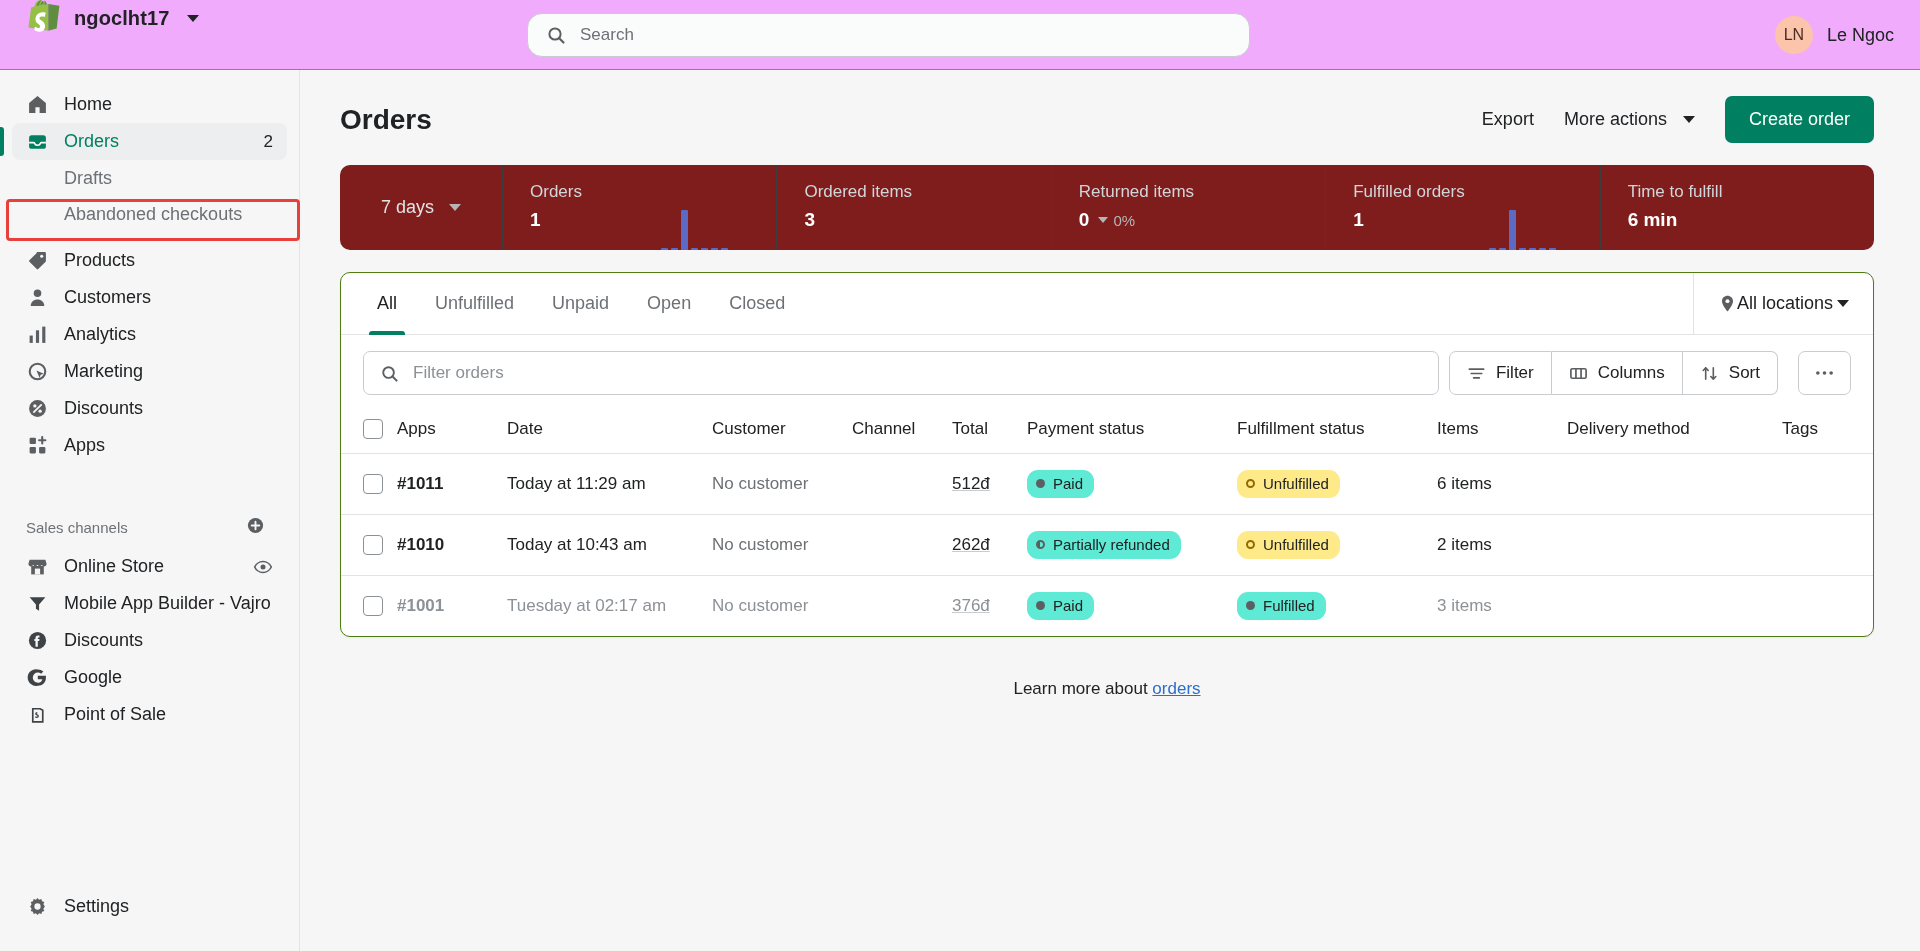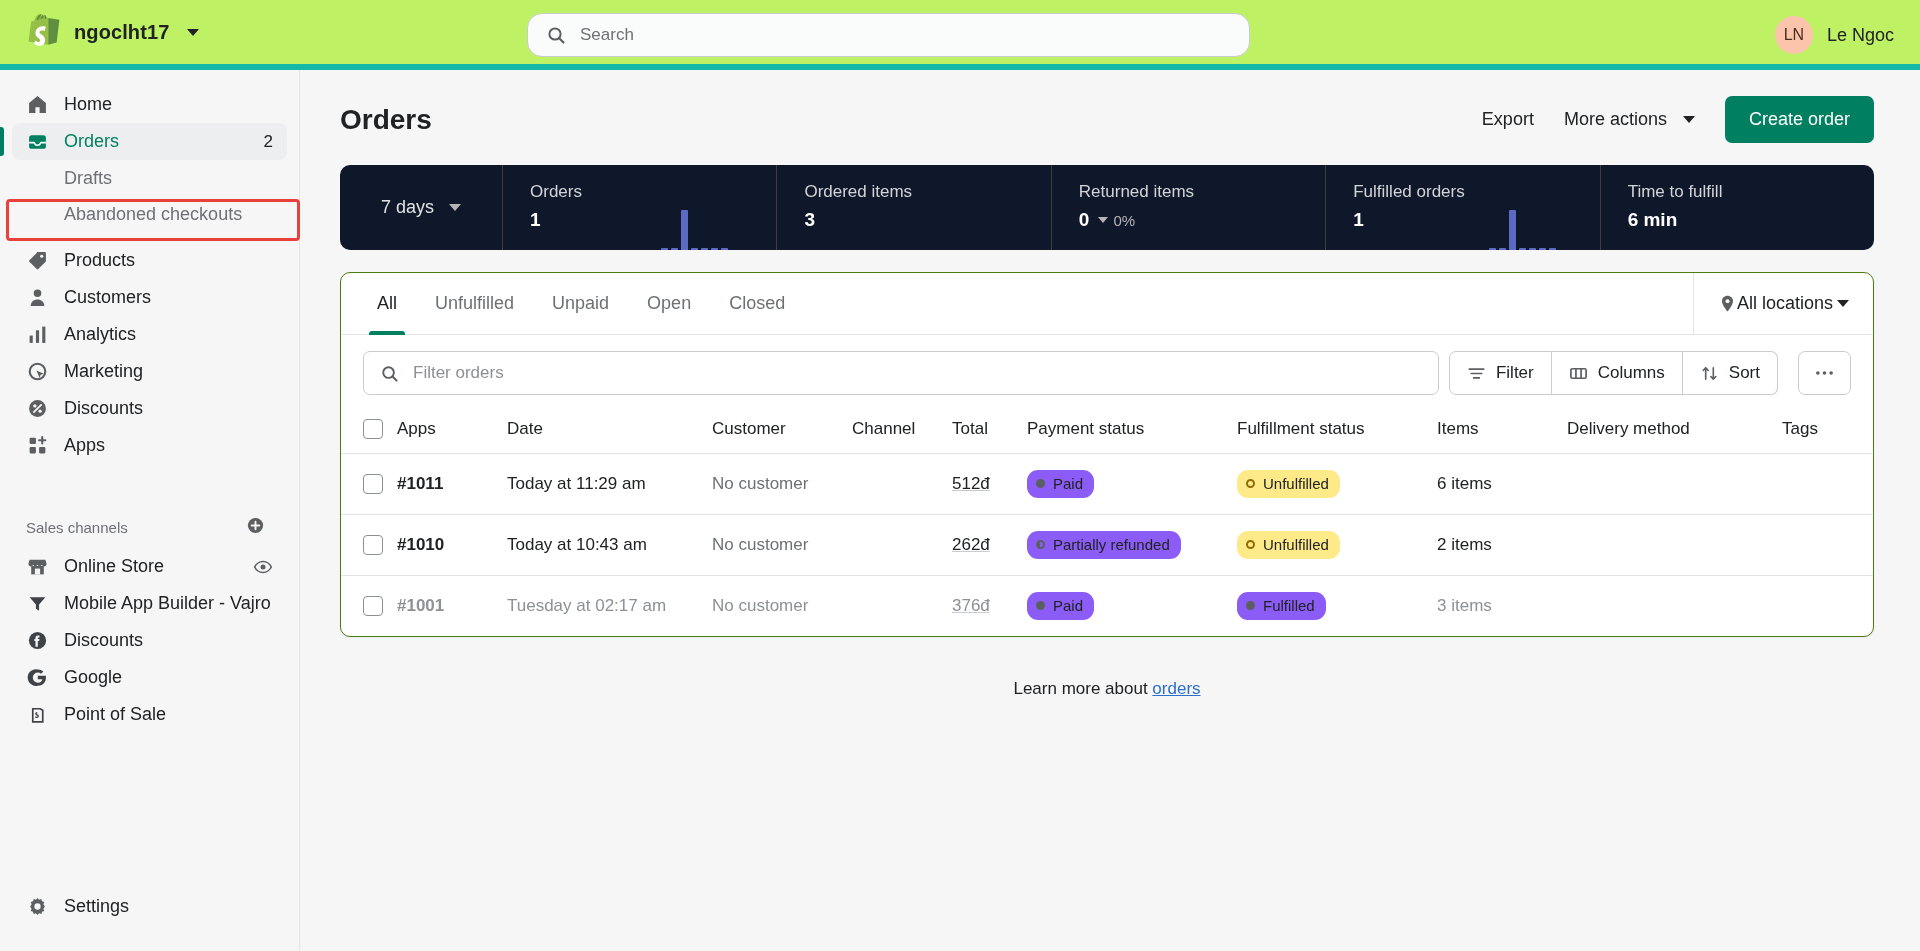--- a/index.html
+++ b/index.html
@@ -7,23 +7,23 @@
     width: 1920px; height: 951px;
     font-family: "Liberation Sans", sans-serif;
     background: #f6f6f7;
     color: #202223;
     overflow: hidden;
   }
 
   
   .topbar {
     height: 70px; width: 100%;
-    background: #bef264;
-    border-bottom: 6px solid #14b8a6;
-    display: flex; align-items: center;
+    background: #f0abfc;
+    border-bottom: 1px solid #14b8a6;
+    display: flex; align-items: flex-start;
     position: relative;
   }
   .brand { display: flex; align-items: center; gap: 14px; padding-left: 28px; width: 300px; }
   .shopify-logo { width: 32px; height: 36px; flex: none; }
   .store-name { font-size: 20px; font-weight: 600; color: #202223; letter-spacing: .1px; }
   .caret-down {
     width: 0; height: 0;
     border-left: 6px solid transparent;
     border-right: 6px solid transparent;
     border-top: 7px solid #202223;
@@ -109,21 +109,21 @@
   .more-actions { display: flex; align-items: center; gap: 12px; font-size: 18px; color: #202223; cursor: pointer; }
   .primary-btn {
     background: #008060; color: #fff;
     font-size: 18px; font-family: inherit;
     border: none; border-radius: 7px;
     padding: 13px 24px; cursor: pointer;
   }
 
   
   .metrics {
-    background: #0f172a;
+    background: #7f1d1d;
     border-radius: 10px;
     height: 85px;
     display: flex; align-items: stretch;
     overflow: hidden;
     margin-bottom: 22px;
   }
   .metric-range {
     width: 162px; flex: none;
     display: flex; align-items: center; justify-content: center;
     gap: 11px;
@@ -224,21 +224,21 @@
   .muted { color: #6d7175; }
   .faded { color: #8c9196; }
   .faded-strong { color: #8c9196; font-weight: 600; }
   .total-val { text-decoration: underline; text-decoration-color: #c9cccf; }
 
   .badge {
     display: inline-flex; align-items: center; gap: 8px;
     border-radius: 11px; padding: 3px 11px 4px 9px;
     font-size: 15px; line-height: 1.4;
   }
-  .badge.gray { background: #8b5cf6; color: #202223; }
+  .badge.gray { background: #5eead4; color: #202223; }
   .badge.yellow { background: #ffea8a; color: #202223; }
   .dot { width: 9px; height: 9px; border-radius: 50%; flex: none; }
   .dot.dark { background: #5c5f62; }
   .dot.ring-y { background: transparent; border: 2px solid #916a00; width: 9px; height: 9px; }
   .dot.half {
     background: linear-gradient(90deg,#5c5f62 50%, transparent 50%);
     border: 2px solid #5c5f62;
   }
 
   .learn-more { text-align: center; margin-top: 42px; font-size: 17px; color: #202223; }

